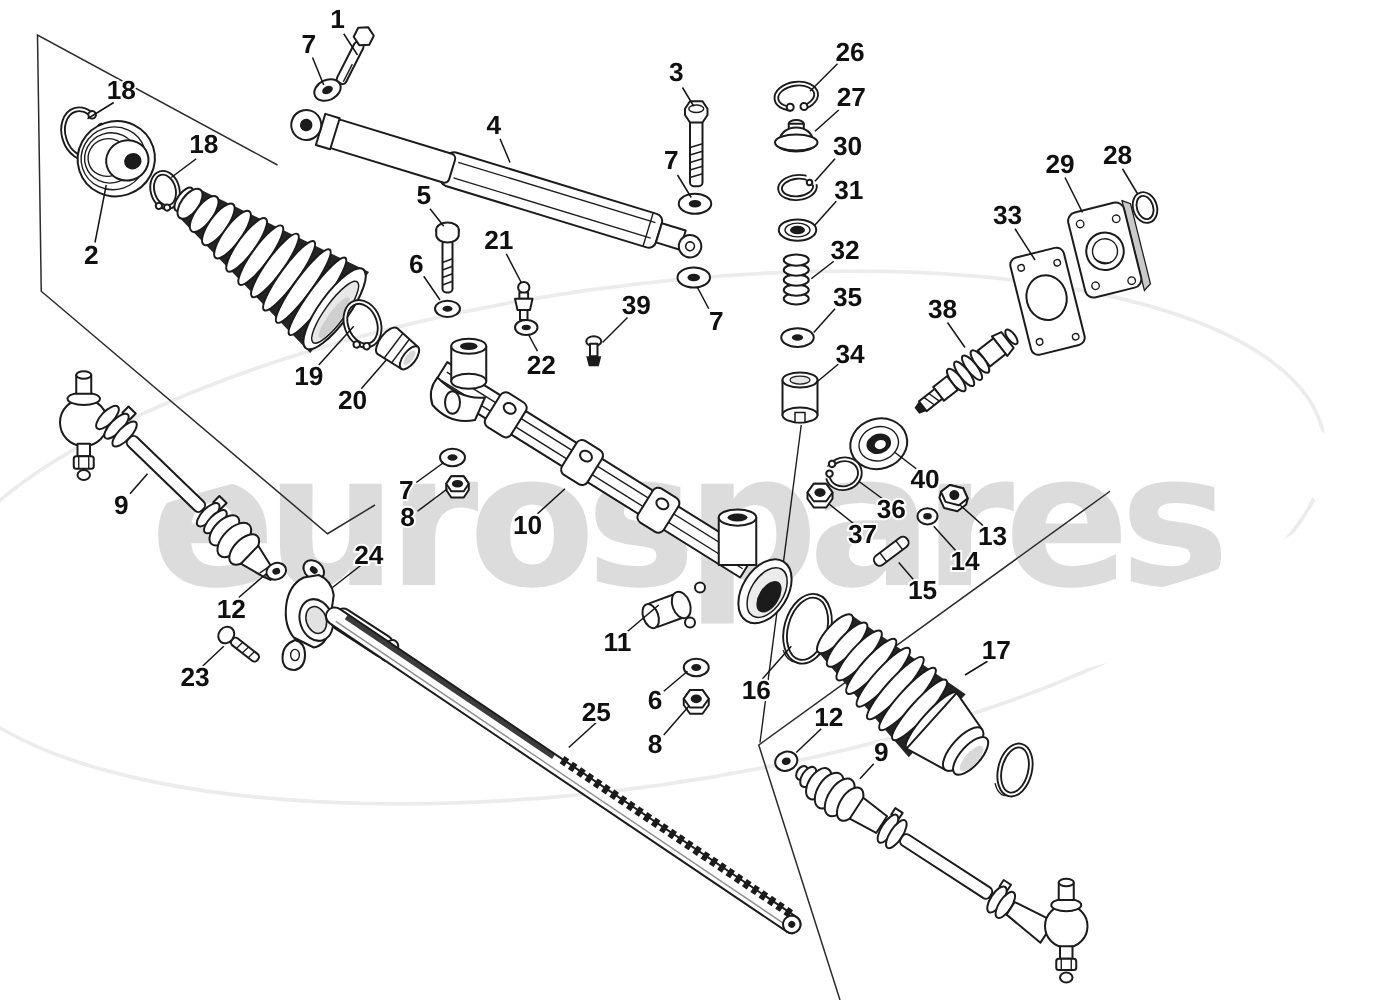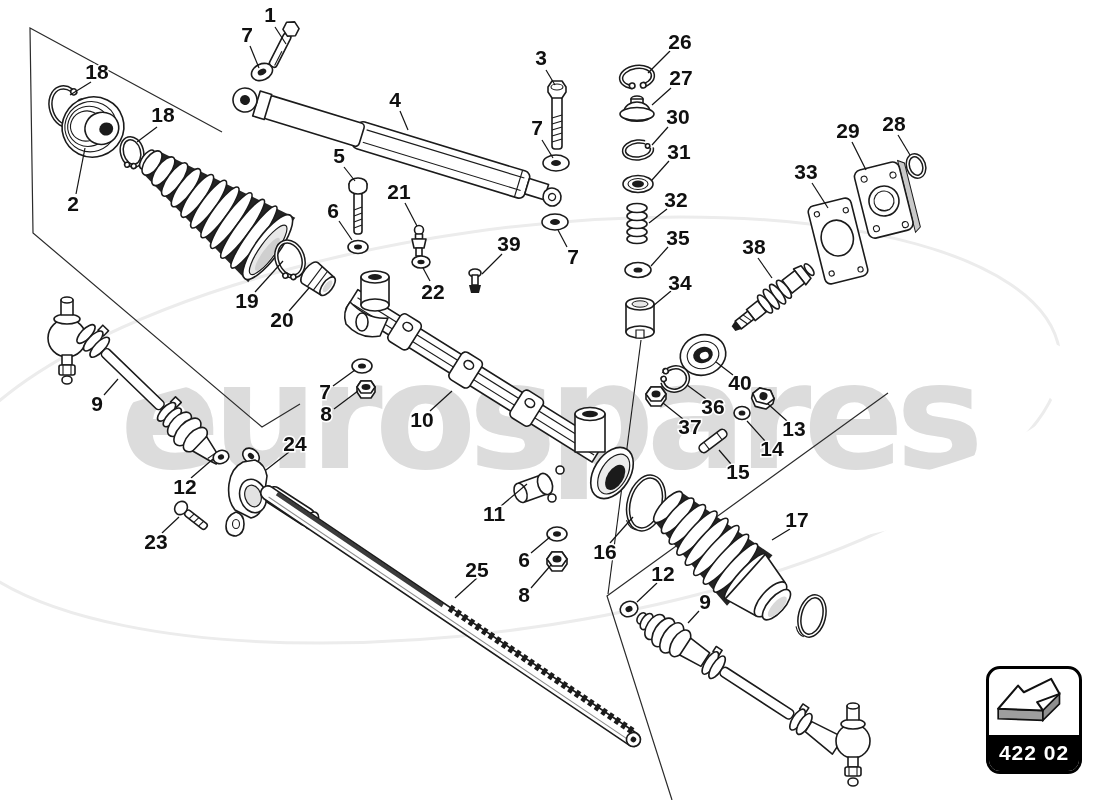--- a/index.html
+++ b/index.html
@@ -561,23 +561,13 @@
         <text x="477" y="577" text-anchor="middle" class="num">25</text>
         <line x1="790" y1="529" x2="772" y2="540" class="ldr"></line>
         <text x="797" y="527" text-anchor="middle" class="num">17</text>
         <line x1="657" y1="583" x2="637" y2="602" class="ldr"></line>
         <text x="663" y="581" text-anchor="middle" class="num">12</text>
         <line x1="699" y1="611" x2="688" y2="623" class="ldr"></line>
         <text x="705" y="609" text-anchor="middle" class="num">9</text>
       </g>
 </svg>
 
-<div class="badge">
-  <div class="badge-icon">
-    <svg width="78" height="58" viewBox="0 0 92 70">
-      <path d="M10,48 L64,50 L64,62 L10,60 Z" fill="#9e9e9e" stroke="#111" stroke-width="2"></path>
-      <path d="M84,30 L84,42 L64,62 L64,50 Z" fill="#8f8f8f" stroke="#111" stroke-width="2"></path>
-      <path d="M10,48 L34,20 L41,28 L74,12 L84,30 L57,40 L64,50 Z" fill="#fff" stroke="#111" stroke-width="2.5" stroke-linejoin="round"></path>
-    </svg>
-  </div>
-  <div class="badge-code">422 02</div>
 </div>
-</div>
 
 </body></html>

